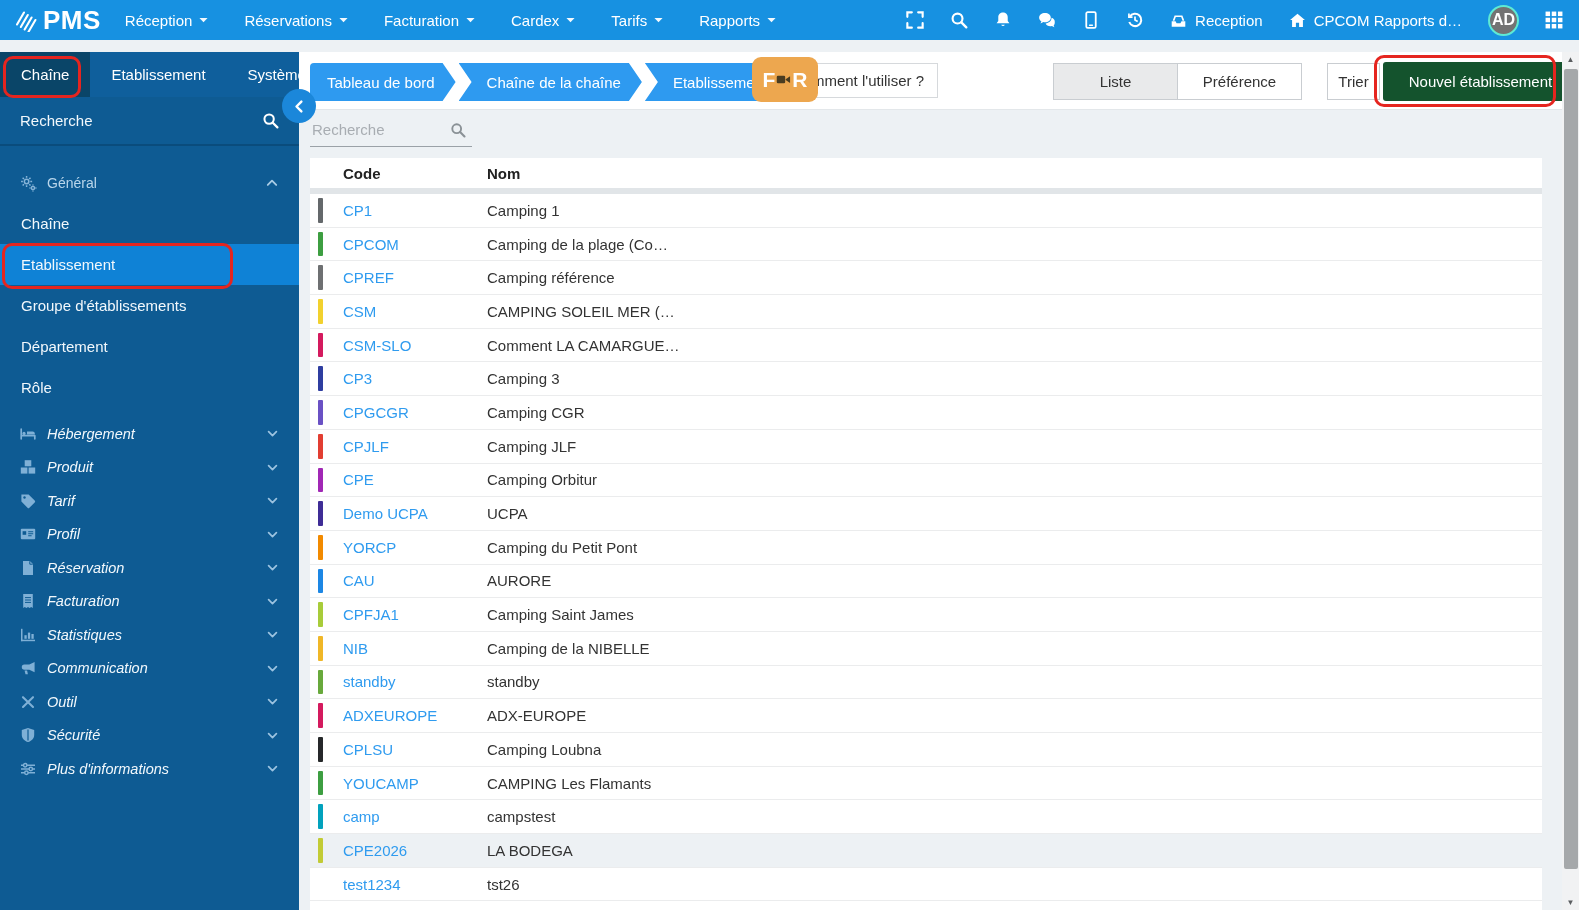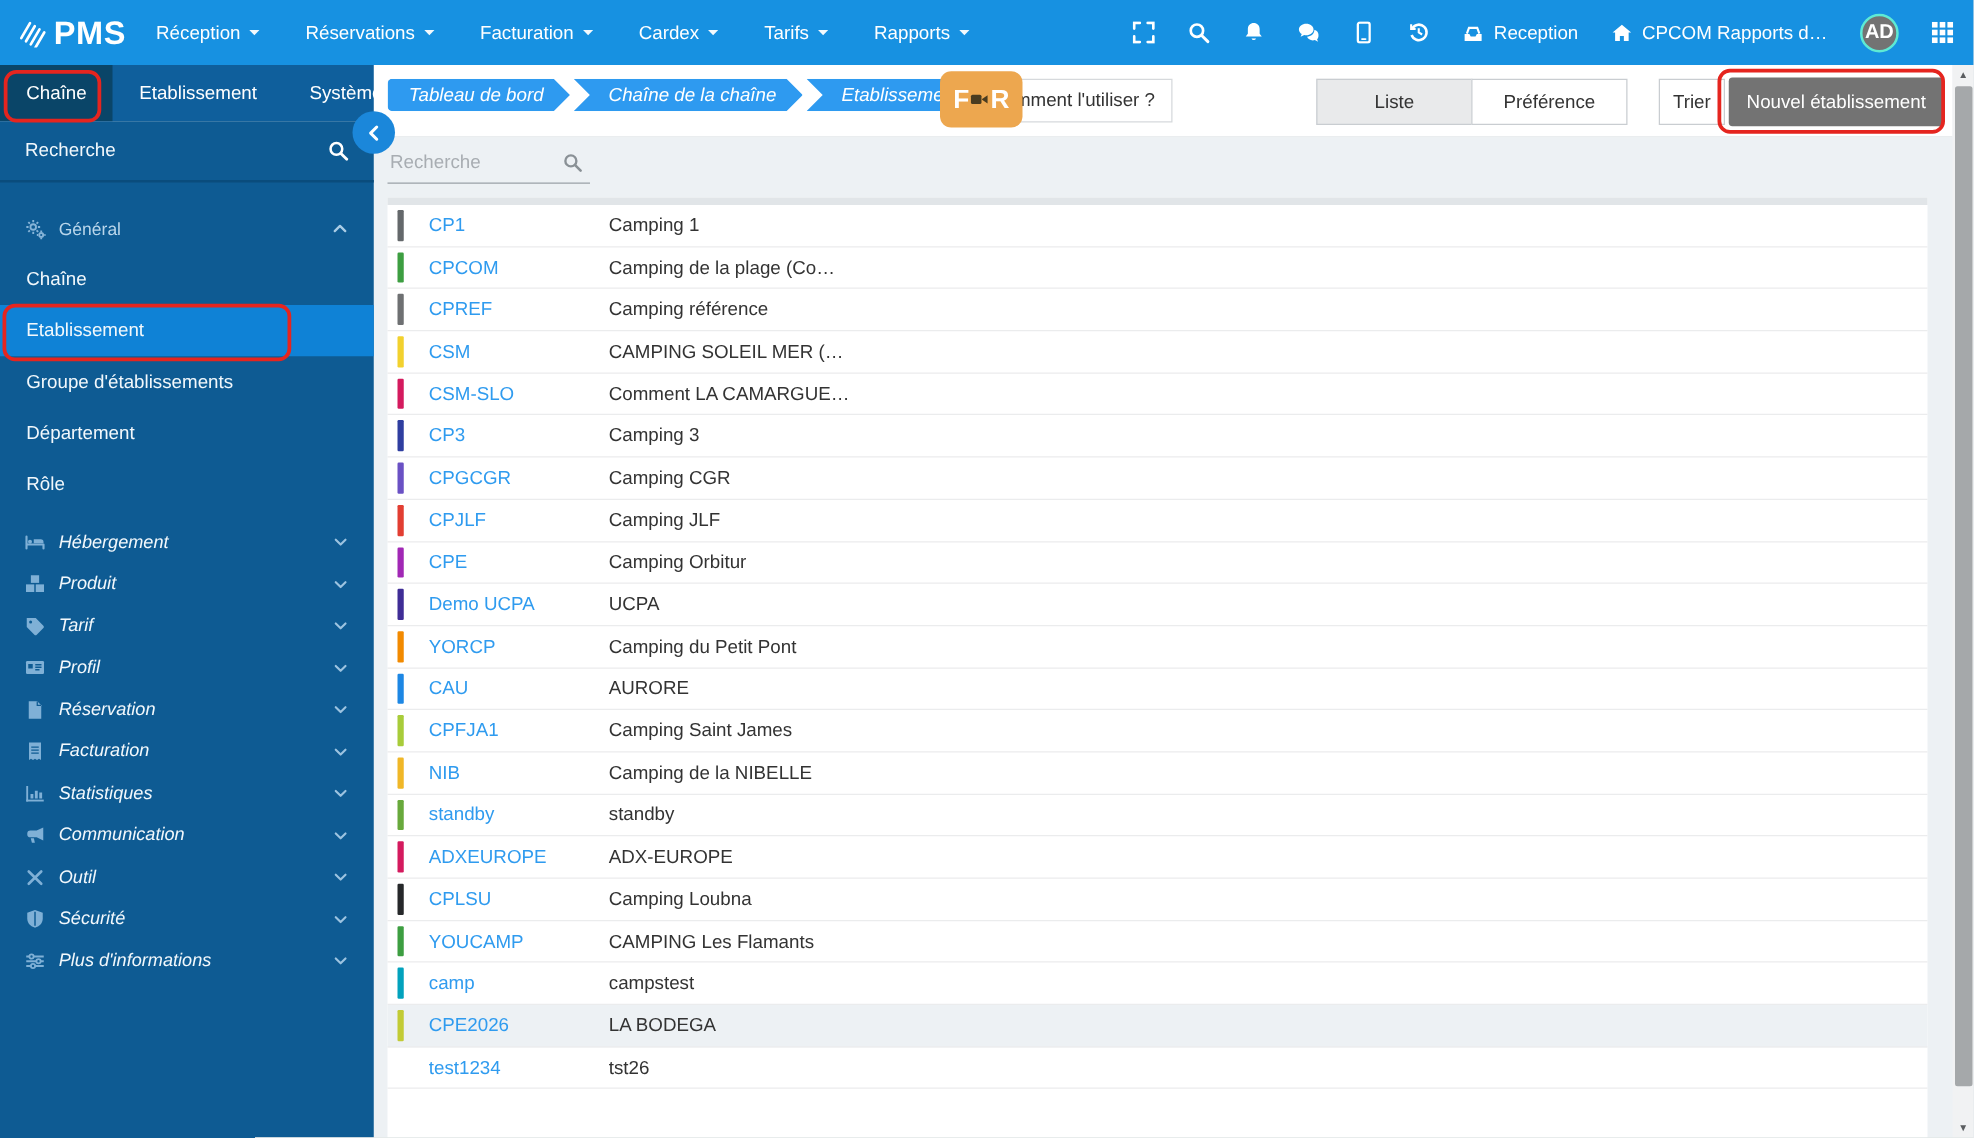--- a/index.html
+++ b/index.html
@@ -2,21 +2,21 @@
 <html><head>
 <meta charset="utf-8">
 <style>
   html,body{margin:0;padding:0;background:#d7dbde;}
   *{box-sizing:border-box;}
   .screen{position:relative;width:1579px;height:910px;background:#edf1f4;overflow:hidden;
           font-family:"Liberation Sans",sans-serif;-webkit-font-smoothing:antialiased;}
   svg{display:block;width:100%;height:100%;}
 
   
-  .navbar{position:absolute;left:0;top:0;width:100%;height:52px;background:#1791e1;
+  .navbar{position:absolute;left:0;top:0;width:100%;height:40px;background:#1791e1;
           display:flex;align-items:center;color:#fff;z-index:25;}
   .logo{display:flex;align-items:center;gap:5px;padding:0 24px 0 15px;cursor:pointer;}
   .logo-icon{width:23px;height:24px;}
   .logo-text{font-size:26px;font-weight:bold;letter-spacing:.5px;}
   .nav-menus{display:flex;gap:36px;font-size:15px;}
   .nav-menu{display:flex;align-items:center;gap:7px;cursor:pointer;}
   .caret{width:9px;height:6px;opacity:.95;}
   .nav-right{margin-left:auto;display:flex;align-items:center;gap:26px;padding-right:16px;font-size:15px;}
   .nav-icon{width:18px;height:18px;cursor:pointer;}
   .nav-chip{display:flex;align-items:flex-start;gap:8px;cursor:pointer;white-space:nowrap;}
@@ -45,40 +45,40 @@
   .sb-section .chev{margin-left:auto;width:13px;height:13px;color:#9cc3e0;}
 
   .collapse-btn{position:absolute;left:282px;top:89px;width:34px;height:34px;border-radius:50%;
                 background:#1b87da;color:#fff;display:flex;align-items:center;justify-content:center;
                 z-index:30;cursor:pointer;}
   .collapse-btn .chev{width:15px;height:15px;}
 
   
   .main{position:absolute;left:299px;top:52px;right:17px;bottom:0;}
   .main-header{position:relative;height:58px;background:#fff;border-bottom:1px solid #e3e7ea;}
-  .breadcrumb{position:absolute;left:11px;top:11px;height:26px;display:flex;gap:3px;font-style:italic;}
+  .breadcrumb{position:absolute;left:11px;top:11px;height:38px;display:flex;gap:3px;}
   .crumb{background:#2e9af0;color:#fff;font-size:15px;display:flex;align-items:center;
          padding:0 21px 0 28px;cursor:pointer;
          clip-path:polygon(0 0,calc(100% - 13px) 0,100% 50%,calc(100% - 13px) 100%,0 100%,13px 50%);}
   .crumb:first-child{clip-path:polygon(0 0,calc(100% - 13px) 0,100% 50%,calc(100% - 13px) 100%,0 100%);
          padding-left:17px;border-radius:4px 0 0 4px;}
   .help-btn{position:absolute;left:469px;top:11px;width:170px;height:35px;background:#fff;
             border:1px solid #d6d9dc;color:#333;font-size:15px;display:flex;align-items:center;
             justify-content:flex-end;padding-right:13px;cursor:pointer;}
   .fr-badge{position:absolute;left:453px;top:5px;width:66px;height:45px;background:#eda74f;border-radius:9px;
             display:flex;align-items:center;justify-content:center;gap:1px;color:#fff;font-weight:bold;
             font-size:21px;z-index:2;cursor:pointer;}
   .fr-badge .cam{width:15px;height:15px;}
   .seg{position:absolute;left:754px;top:11px;display:flex;}
   .btn{display:flex;align-items:center;justify-content:center;font-size:15px;color:#333;
        background:#fff;border:1px solid #c9cdd1;cursor:pointer;}
   .btn-liste{width:125px;height:37px;background:#e9eaeb;}
   .btn-pref{width:125px;height:37px;margin-left:-1px;}
   .btn-trier{position:absolute;left:1028px;top:11px;width:53px;height:37px;}
-  .btn-new{position:absolute;left:1084px;top:10px;width:172px;height:39px;background:#737373;color:#fff;
+  .btn-new{position:absolute;left:1084px;top:10px;width:195px;height:39px;background:#14532d;color:#fff;
            border:none;border-radius:3px;font-size:15px;display:flex;align-items:center;justify-content:center;cursor:pointer;}
 
   .main-body{position:absolute;left:0;right:0;top:58px;bottom:0;background:#edf1f4;}
   .content-search{position:absolute;left:11px;top:3px;width:162px;height:34px;
                   border-bottom:1px solid #9aa1a7;display:flex;align-items:center;}
   .content-search input{border:none;background:transparent;outline:none;flex:1;min-width:0;
                         font-size:15px;color:#555;font-family:inherit;}
   .content-search input::placeholder{color:#a8adb2;}
   .content-search .sicon{width:16px;height:16px;color:#8a9196;margin:0 6px;flex:0 0 auto;}
 
@@ -493,20 +493,24 @@
       <div class="content-search">
         <input type="text" placeholder="Recherche" style="">
         <span class="sicon">
             <svg viewBox="0 0 16 16">
               <circle cx="6.7" cy="6.7" r="4.4" fill="none" stroke="currentColor" stroke-width="1.9"></circle>
               <path d="M10.1 10.1l4.4 4.4" stroke="currentColor" stroke-width="2.1" stroke-linecap="round"></path>
             </svg>
           </span>
       </div>
       <div class="table">
+        <div class="thead">
+          <span class="th-code">Code</span>
+          <span class="th-name">Nom</span>
+        </div>
         <div class="thead-band"></div>
         <div id="tbody">
             <div class="trow">
               <span class="bar" style="background:#64686b"></span>
               <a class="code">CP1</a>
               <span class="name">Camping 1</span>
             </div>
             <div class="trow">
               <span class="bar" style="background:#3d9e41"></span>
               <a class="code">CPCOM</a>

